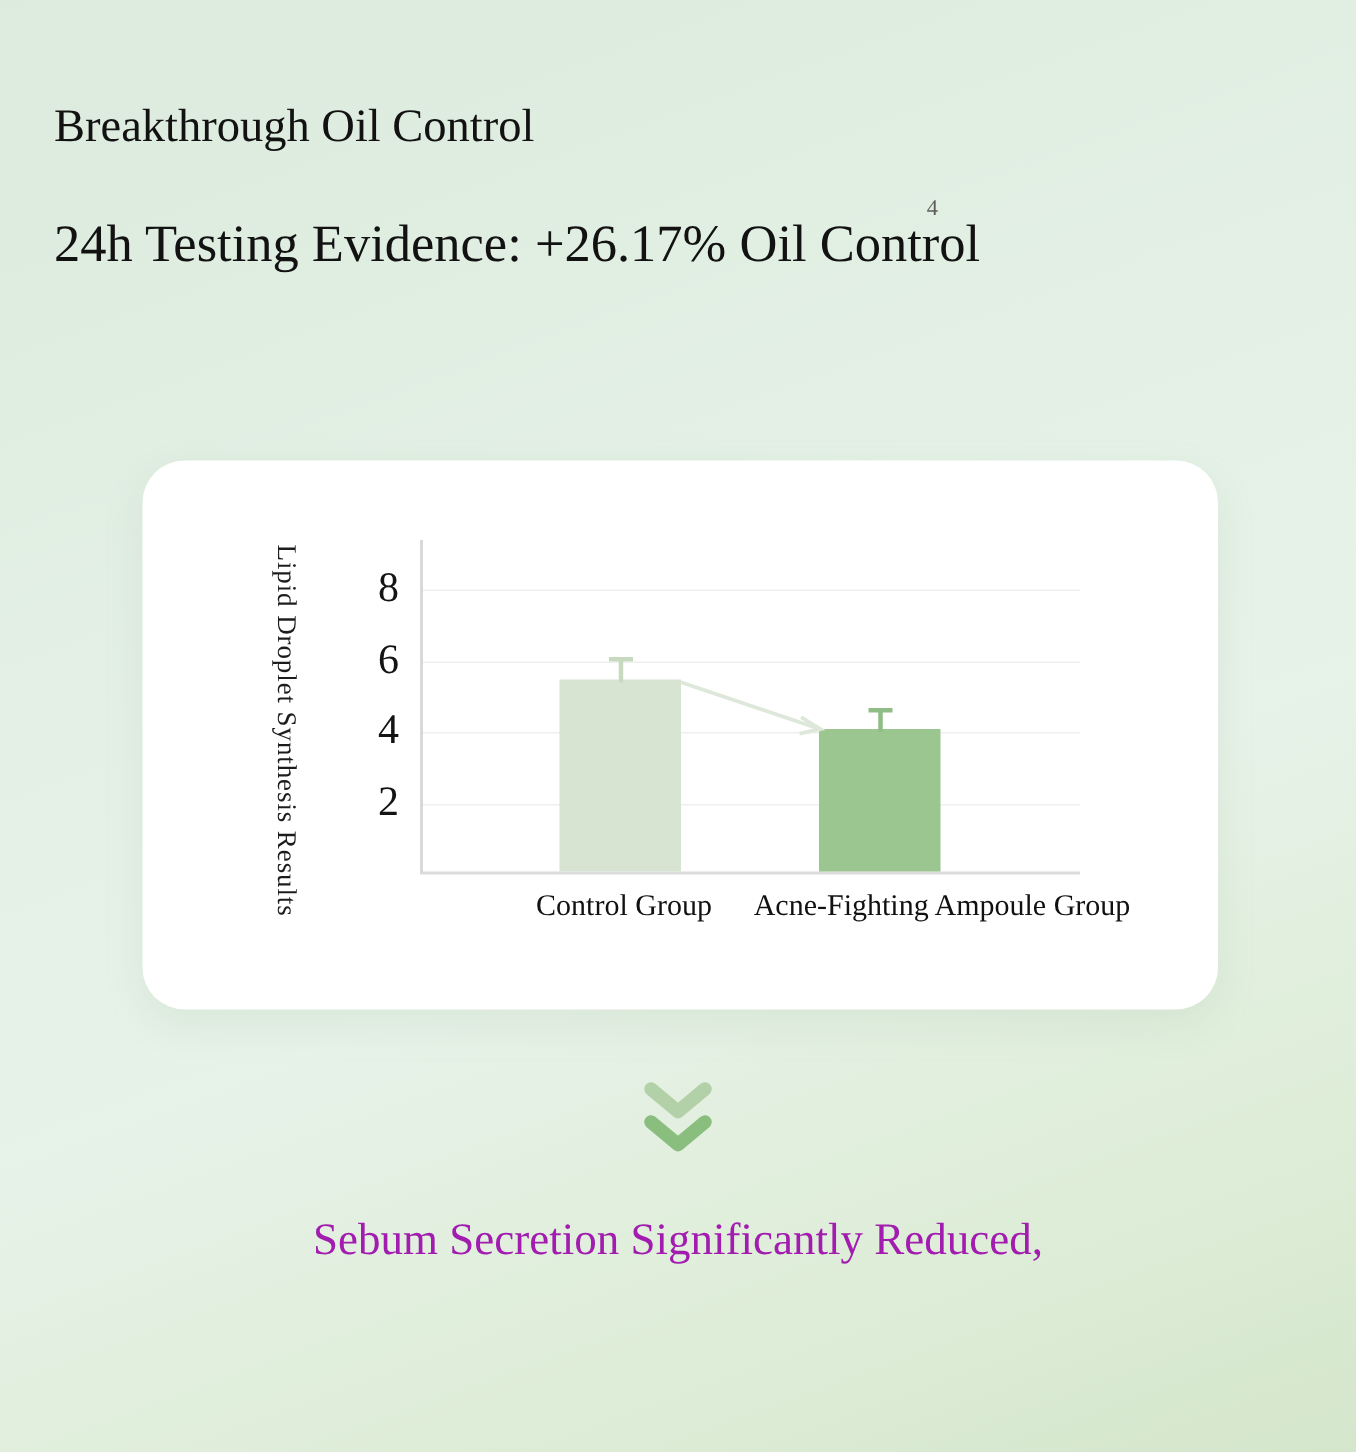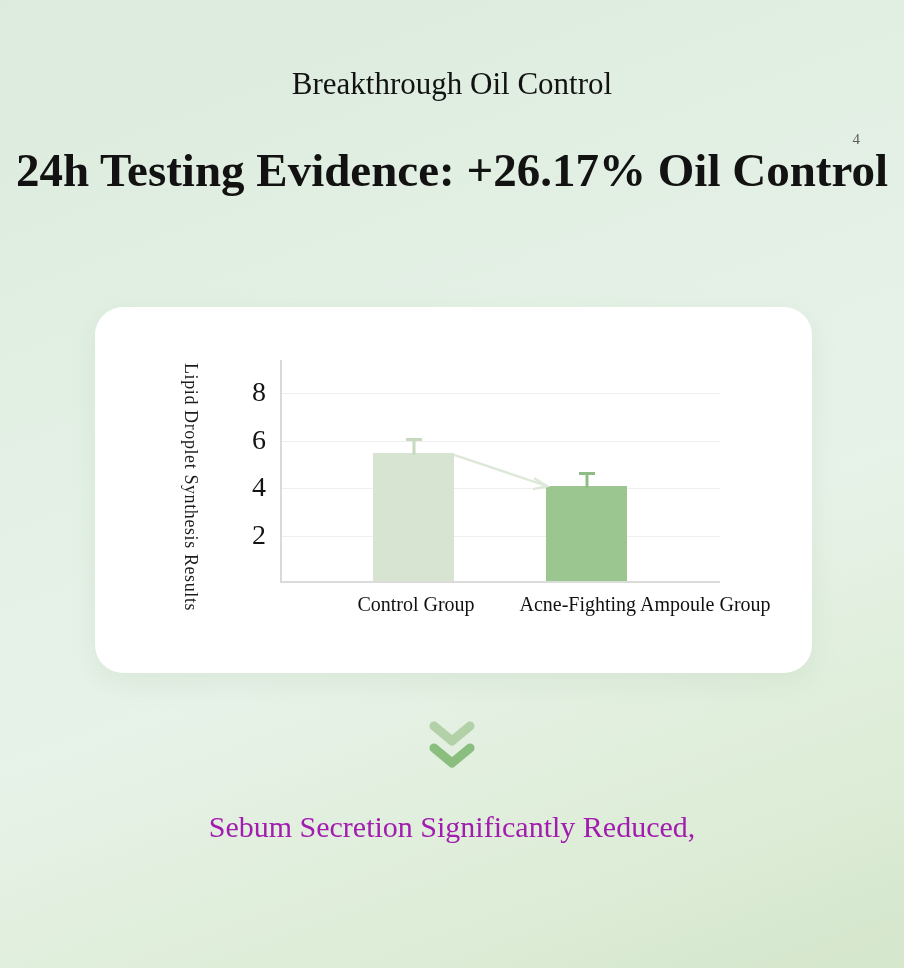--- a/index.html
+++ b/index.html
@@ -3,24 +3,24 @@
 <meta charset="utf-8">
 <style>
   * { margin:0; padding:0; box-sizing:border-box; }
   html,body { width:904px; height:968px; overflow:hidden; }
   body {
     font-family:"Liberation Serif","DejaVu Serif",serif;
     color:#161616;
     background:linear-gradient(160deg,#dcebdd 0%,#e4f0e5 40%,#e7f2e8 60%,#deedd8 82%,#d4e6cc 100%);
     position:relative;
   }
-  .header { text-align:center; padding-top:60px; }
+  .header { padding-top:60px;padding-left:36px; }
   .title { font-size:31px; line-height:47px; color:#121212; }
   .subtitle-wrap { display:inline-block; position:relative; margin-top:36px; }
-  .subtitle { font-size:47px; color:#121212;font-weight:bold; }
+  .subtitle { font-size:35px; color:#121212; }
   .fnmark {
     position:absolute; right:28px; top:-12px;
     font-size:15px; color:#5d5d5d;
   }
   .card {
     position:absolute; left:95px; top:307px; width:717px; height:366px;
     background:#ffffff; border-radius:28px;
     box-shadow:0 10px 26px rgba(140,175,140,0.14);
   }
   .ylab {
@@ -81,21 +81,21 @@
       <div class="errbar" style="left: 123.5px; top: 78.2872px; height: 16.6064px;">
         <i style="background:#c7dac0"></i>
         <b style="background:#c7dac0"></b>
       </div>
       <div class="xlabel" style="left: 134px;">Control Group</div>
       <div class="bar" style="left: 264px; width: 81px; height: 94.8936px; background: rgb(156, 198, 144);"></div>
       <div class="errbar" style="left: 296.5px; top: 111.5px; height: 16.6064px;">
         <i style="background:#90bd85"></i>
         <b style="background:#90bd85"></b>
       </div>
-      <div class="xlabel" style="left: 346px; margin-left: 17px;">Acne-Fighting Ampoule Group</div>
+      <div class="xlabel" style="left: 346px;">Acne-Fighting Ampoule Group</div>
       <svg width="440" height="223" class="arrow">
         <line x1="172" y1="94.89361702127658" x2="265" y2="126.10638297872339" stroke="#dee8da" stroke-width="2.5"></line>
         <path d="M 252 118.10638297872339 L 265 126.10638297872339 L 251 129.1063829787234" fill="none" stroke="#dee8da" stroke-width="2.5"></path>
       </svg>
     </div>
 </div>
 
 <div class="chev">
   <svg width="46" height="50" viewBox="0 0 46 50">
     <polyline id="chev-top" points="5,5 23,20 41,5" fill="none" stroke-width="9" stroke-linecap="round" stroke-linejoin="round" stroke="#b3d1a8"></polyline>

